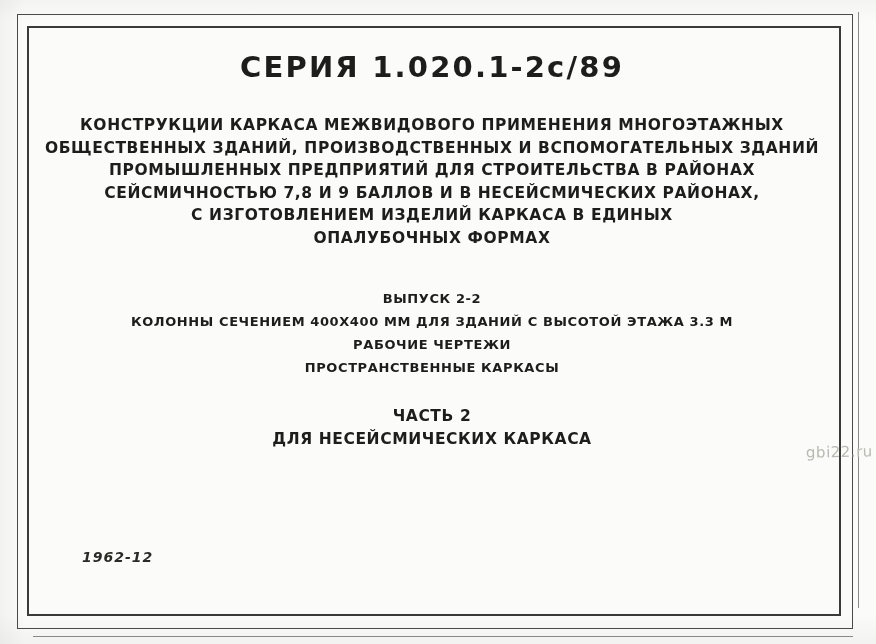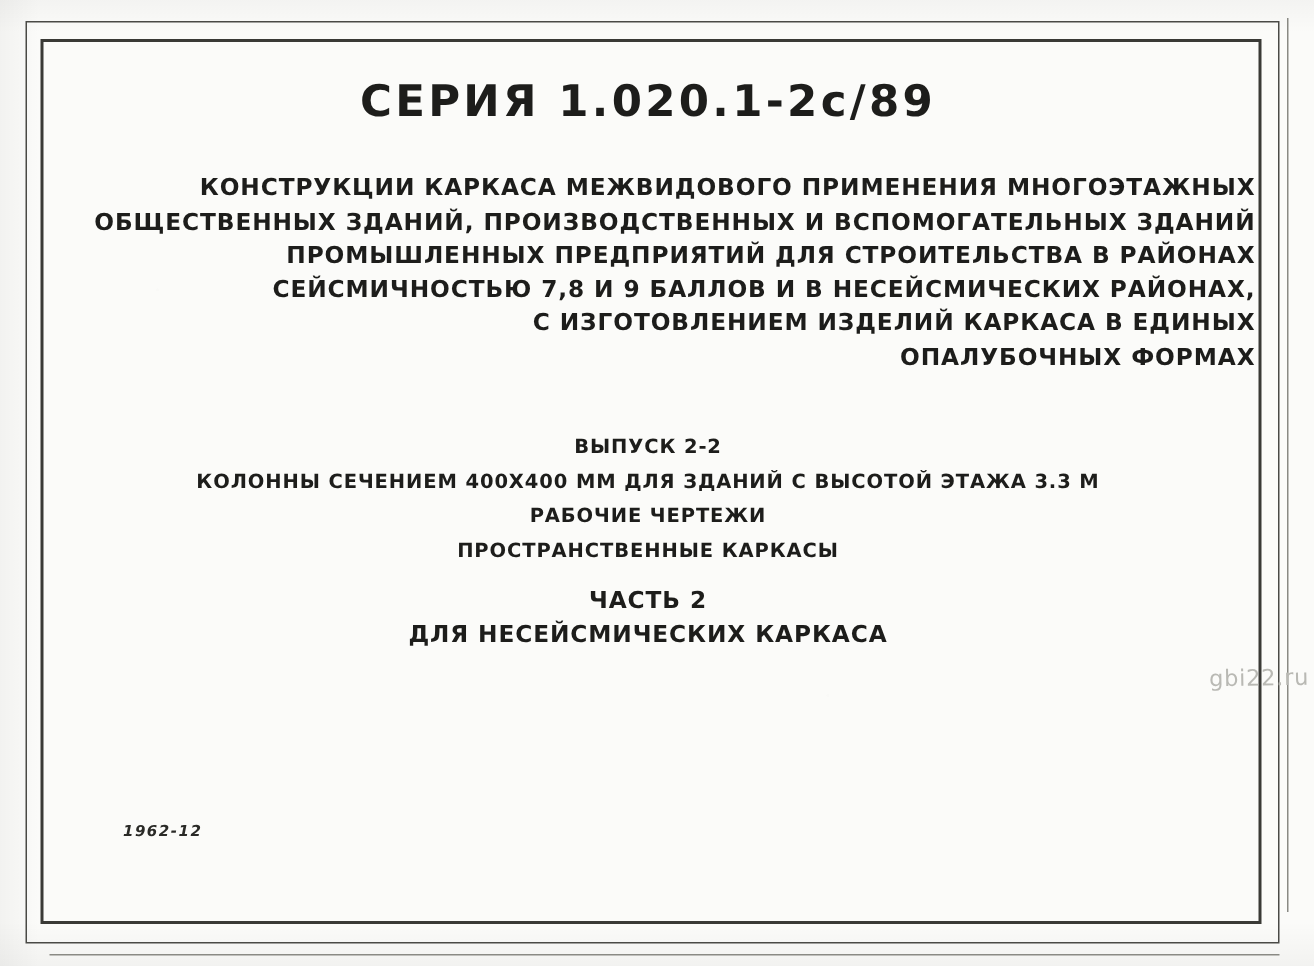--- a/index.html
+++ b/index.html
@@ -96,44 +96,43 @@
     letter-spacing: 2.2px;
     font-weight: bold;
   }
 
   .block-desc {
     margin-top: 30px;
   }
   .block-desc .line {
     font-size: 15.5px;
     line-height: 22.5px;
-    text-align: right;
   }
 
   .block-issue {
     margin-top: 38px;
   }
   .block-issue .line {
     font-size: 13px;
     line-height: 23px;
   }
 
   .block-part {
-    margin-top: 10px;
+    margin-top: 26px;
   }
   .block-part .line {
     font-size: 15.5px;
     line-height: 23px;
   }
 
   #doc-code {
     position: absolute;
     left: 55px;
     top: 523px;
-    font-size: 10px;
+    font-size: 14px;
     font-weight: bold;
     letter-spacing: 1px;
     color: #2a2a27;
     font-style: italic;
   }
 
   #watermark {
     position: absolute;
     left: 806px;
     top: 443px;

